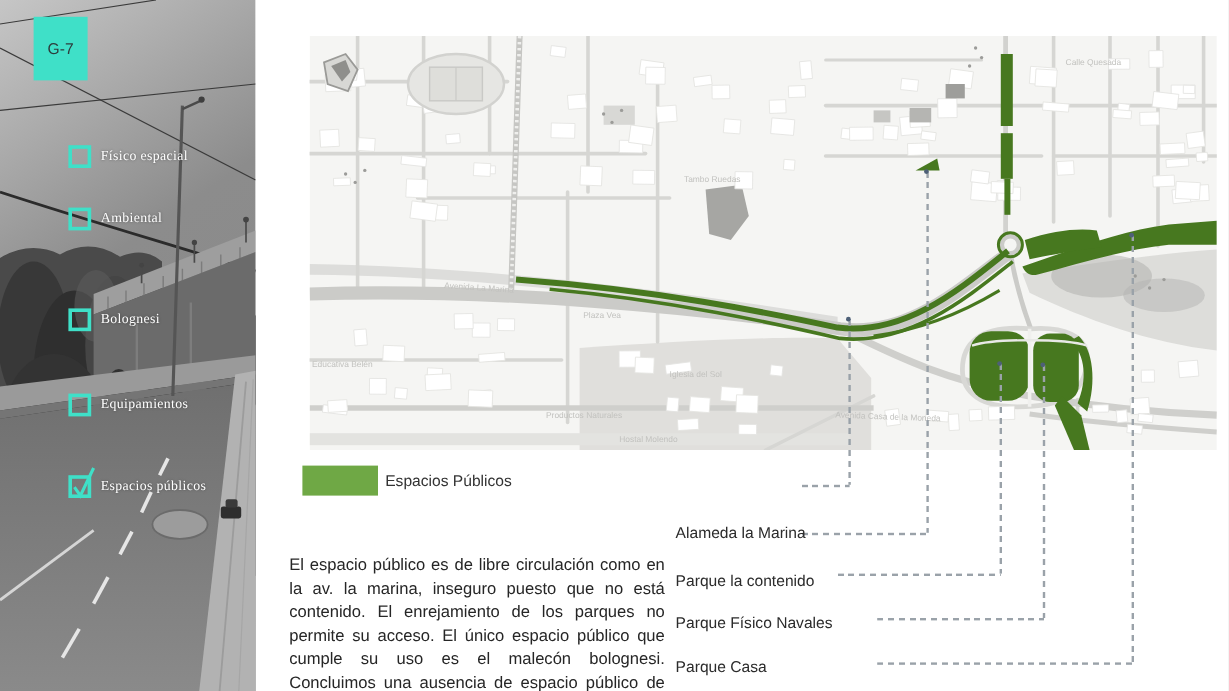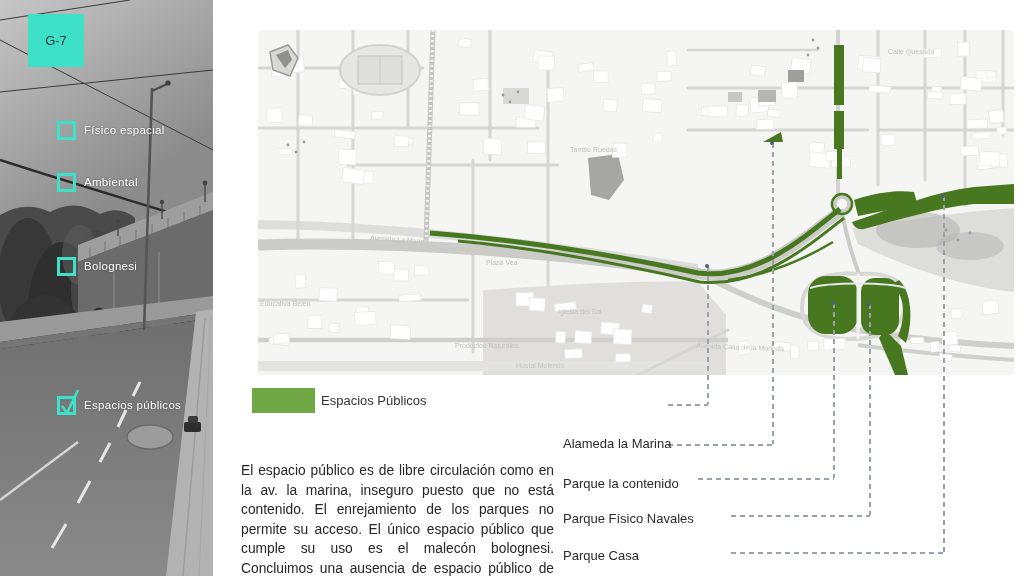--- a/index.html
+++ b/index.html
@@ -9,26 +9,26 @@
     --leader:#9AA2A9;
     --leader-dot:#4E6077;
   }
   *{margin:0;padding:0;box-sizing:border-box;}
   body{background:#d8d8d8;font-family:"Liberation Sans",sans-serif;}
   .slide{position:relative;width:1024px;height:576px;background:#ffffff;overflow:hidden;}
 
   
   .photo-panel{position:absolute;left:0;top:0;width:213px;height:576px;overflow:hidden;}
   .photo-panel svg{display:block;}
-  .badge{position:absolute;left:28px;top:14px;width:56px;height:53px;background:var(--accent);
+  .badge{position:absolute;left:28px;top:14px;width:45px;height:53px;background:var(--accent);
          display:flex;align-items:center;justify-content:center;font-size:13px;color:#2e3c3c;}
   .menu-item{position:absolute;left:57px;height:20px;display:flex;align-items:center;gap:8px;white-space:nowrap;}
   .checkbox{position:relative;width:19px;height:19px;border:3px solid var(--accent);flex:0 0 auto;}
   .checkbox svg{position:absolute;left:-3px;top:-11px;overflow:visible;}
-  .menu-label{font-family:Liberation Sans, sans-serif;font-size:11.5px;letter-spacing:.3px;color:#ffffff;
+  .menu-label{font-family:Liberation Serif, serif;font-size:11.5px;letter-spacing:.3px;color:#ffffff;
               text-shadow:0 0 2px rgba(40,40,40,.6);}
 
   
   .map-wrap{position:absolute;left:258px;top:30px;width:756px;height:345px;}
   #bldg-layer rect{fill:#ffffff;stroke:#e4e4e1;stroke-width:.7;}
   .grn{fill:var(--map-green);}
   .grn-s{stroke:var(--map-green);fill:none;}
   .maplabel{fill:#c2c2bf;font-size:7px;font-family:"Liberation Sans",sans-serif;}
 
   
@@ -150,20 +150,24 @@
       <span class="checkbox"></span>
       <span class="menu-label">Físico espacial</span>
     </div>
     <div class="menu-item" style="top:172px">
       <span class="checkbox"></span>
       <span class="menu-label">Ambiental</span>
     </div>
     <div class="menu-item" style="top:256px">
       <span class="checkbox"></span>
       <span class="menu-label">Bolognesi</span>
+    </div>
+    <div class="menu-item" style="top:327px">
+      <span class="checkbox"></span>
+      <span class="menu-label">Equipamientos</span>
     </div>
     <div class="menu-item" style="top:395px">
       <span class="checkbox">
         <svg width="26" height="30">
           <polyline points="5,18 10,25 21,2" fill="none" stroke="#3FE0C8" stroke-width="2.6"></polyline>
         </svg>
       </span>
       <span class="menu-label">Espacios públicos</span>
     </div>
   </div>

